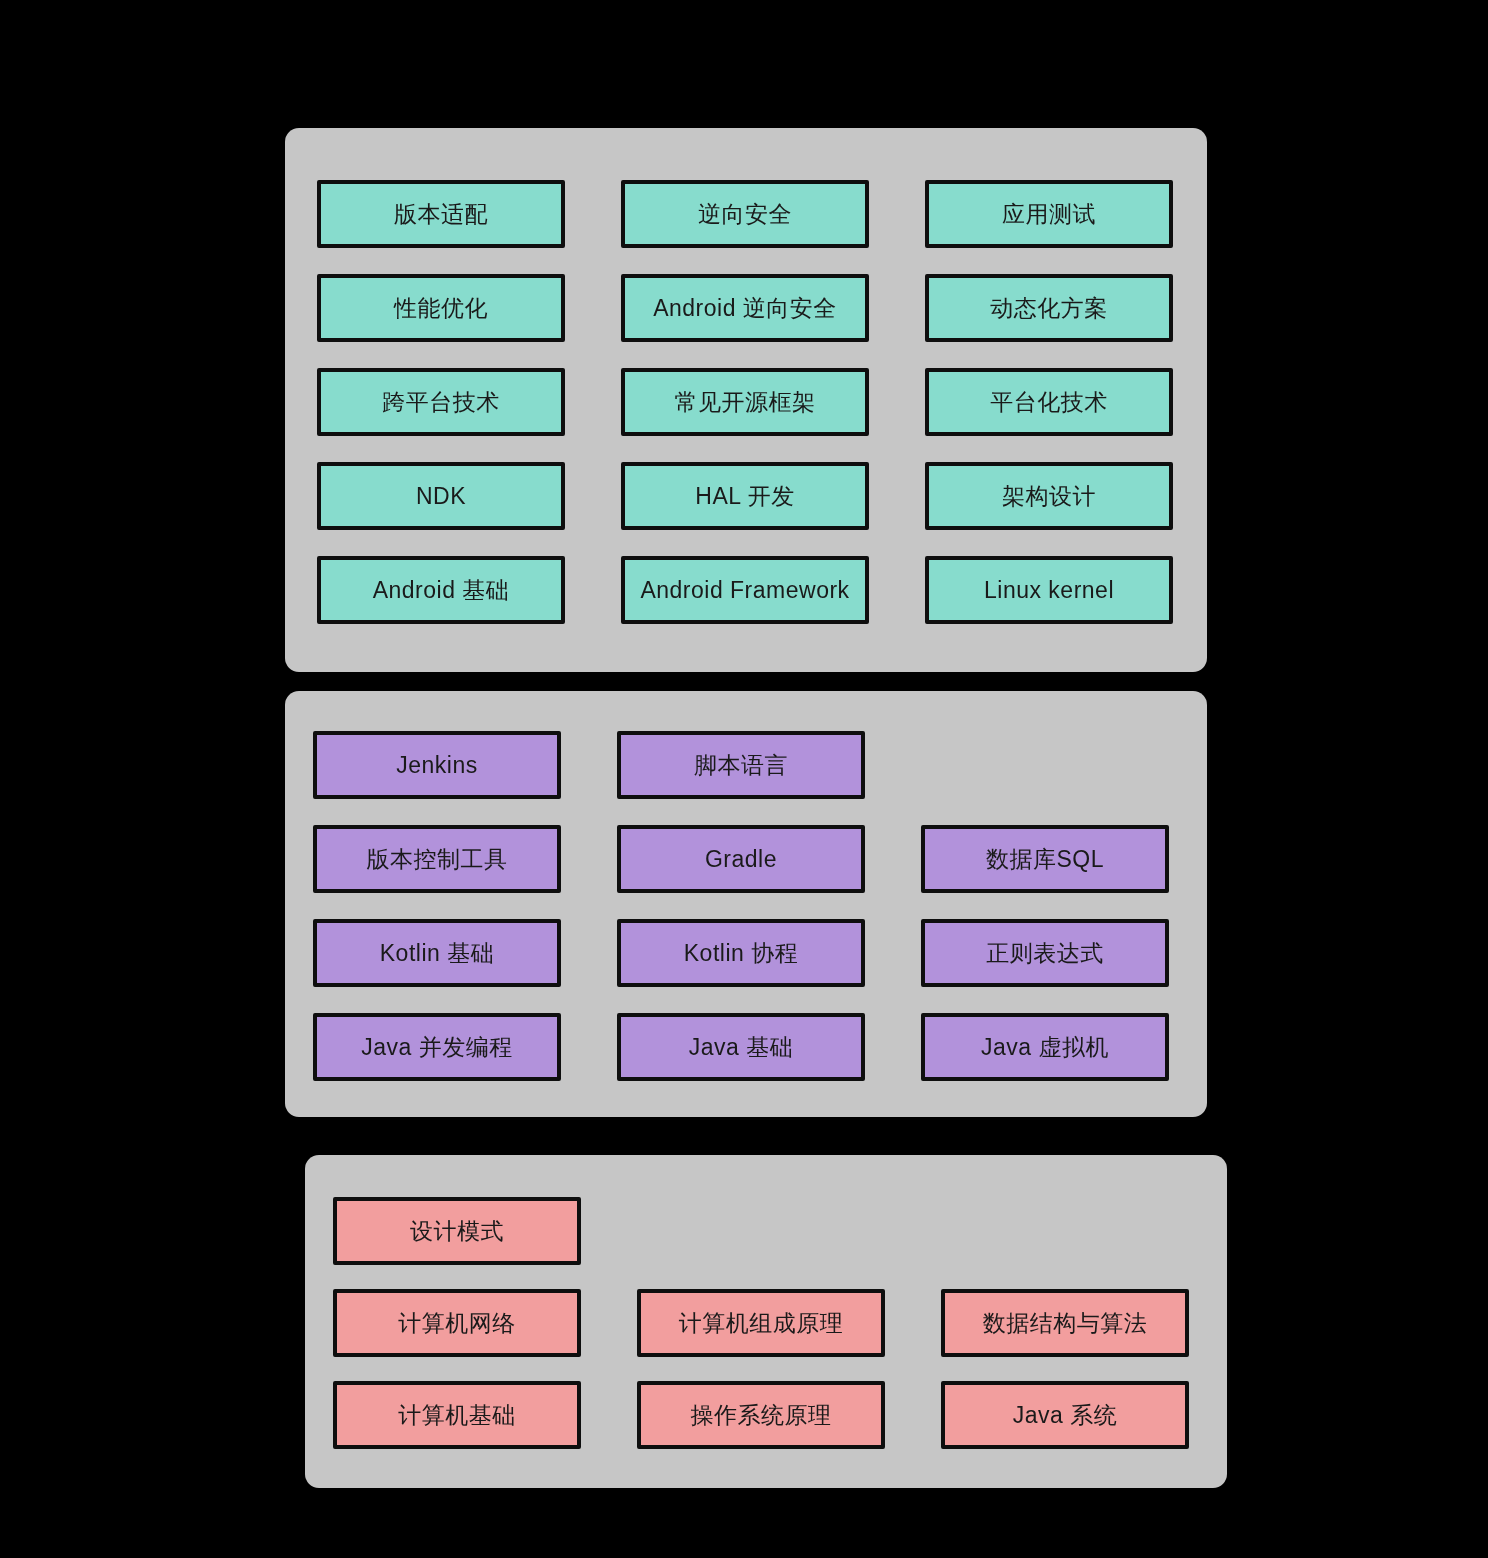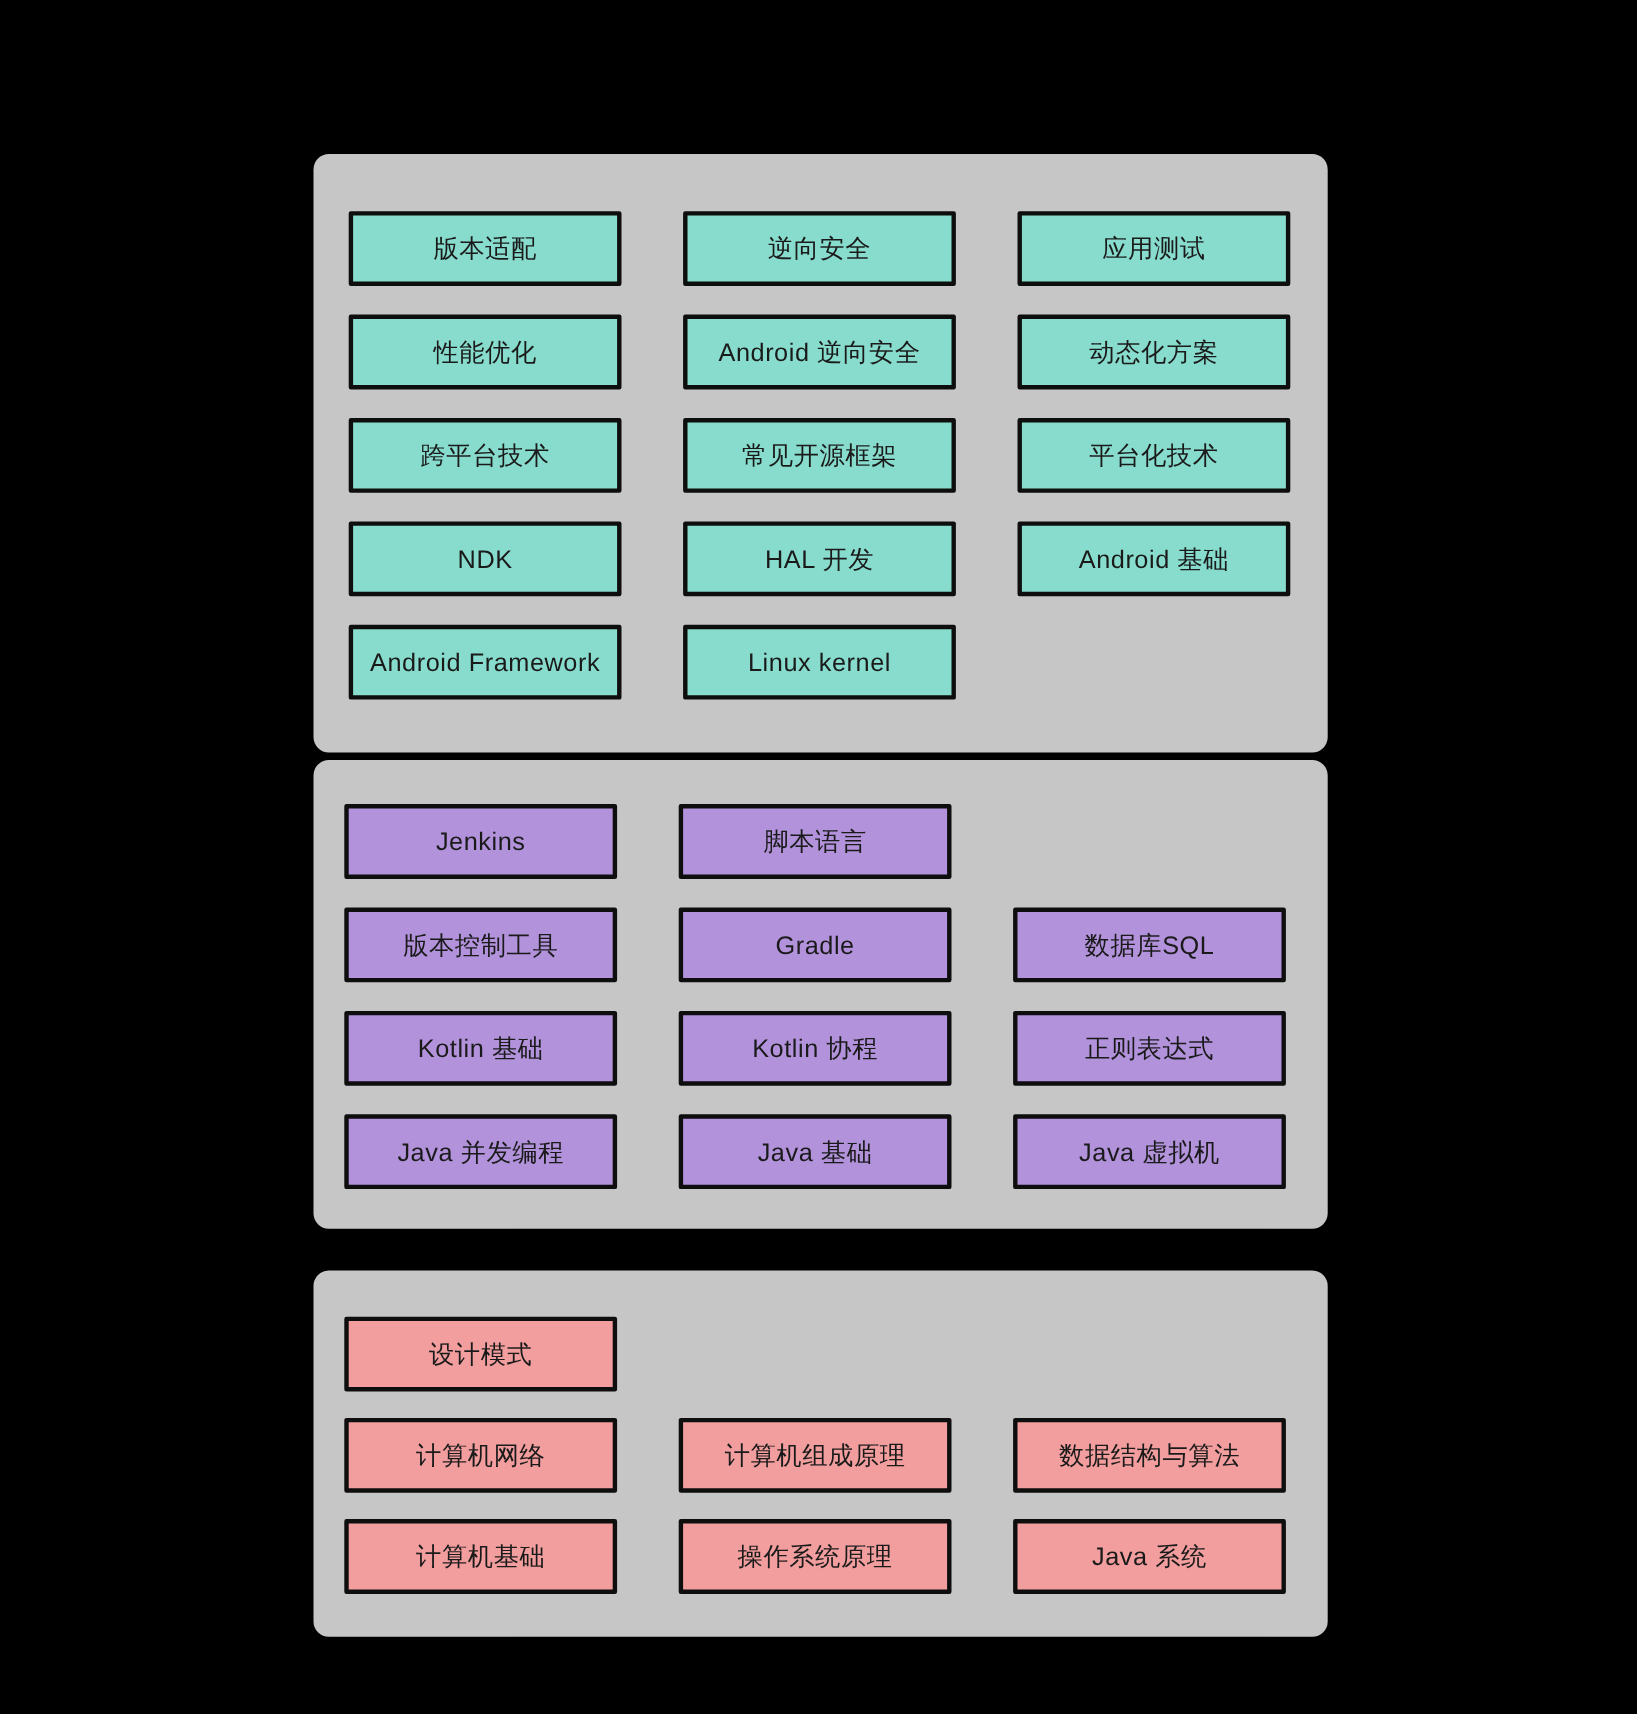--- a/index.html
+++ b/index.html
@@ -12,23 +12,23 @@
     font-family: "Liberation Sans", "DejaVu Sans", sans-serif;
   }
   .panel {
     position: absolute;
     left: 285px;
     width: 922px;
     background: var(--panel, #C6C6C6);
     border-radius: 14px;
     box-sizing: border-box;
   }
-  #panel-top    { top: 140px;  height: 544px; padding: 52px 0 0 32px; }
+  #panel-top    { top: 128px;  height: 544px; padding: 52px 0 0 32px; }
   #panel-middle { top: 691px;  height: 426px; padding: 40px 0 0 28px; }
-  #panel-bottom { top: 1155px; height: 333px; padding: 42px 0 0 28px; }
+  #panel-bottom { top: 1155px; height: 333px; padding: 42px 0 0 28px; margin-left: 20px; }
   .grid {
     display: grid;
     grid-template-columns: repeat(3, 248px);
     column-gap: 56px;
     row-gap: 26px;
   }
   #panel-bottom .grid { row-gap: 24px; }
   .box {
     height: 68px;
     box-sizing: border-box;
@@ -56,20 +56,21 @@
     <div class="box teal">逆向安全</div>
     <div class="box teal">应用测试</div>
     <div class="box teal">性能优化</div>
     <div class="box teal">Android 逆向安全</div>
     <div class="box teal">动态化方案</div>
     <div class="box teal">跨平台技术</div>
     <div class="box teal">常见开源框架</div>
     <div class="box teal">平台化技术</div>
     <div class="box teal">NDK</div>
     <div class="box teal">HAL 开发</div>
+    <div class="box teal">架构设计</div>
     <div class="box teal">Android 基础</div>
     <div class="box teal">Android Framework</div>
     <div class="box teal">Linux kernel</div>
   </div>
 </div>
 
 <div class="panel" id="panel-middle">
   <div class="grid">
     <div class="box purple">Jenkins</div>
     <div class="box purple">脚本语言</div>

